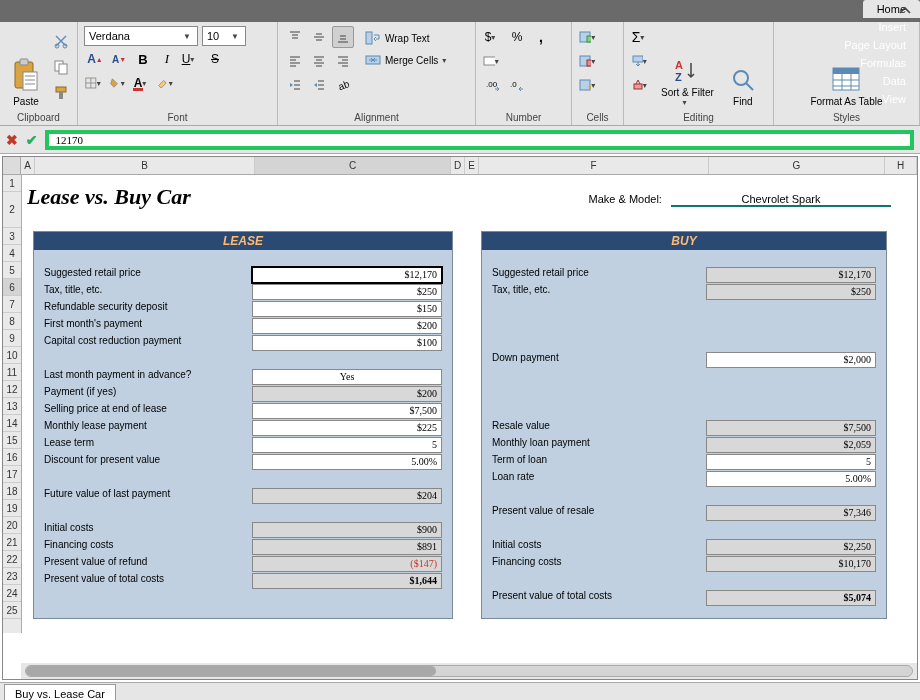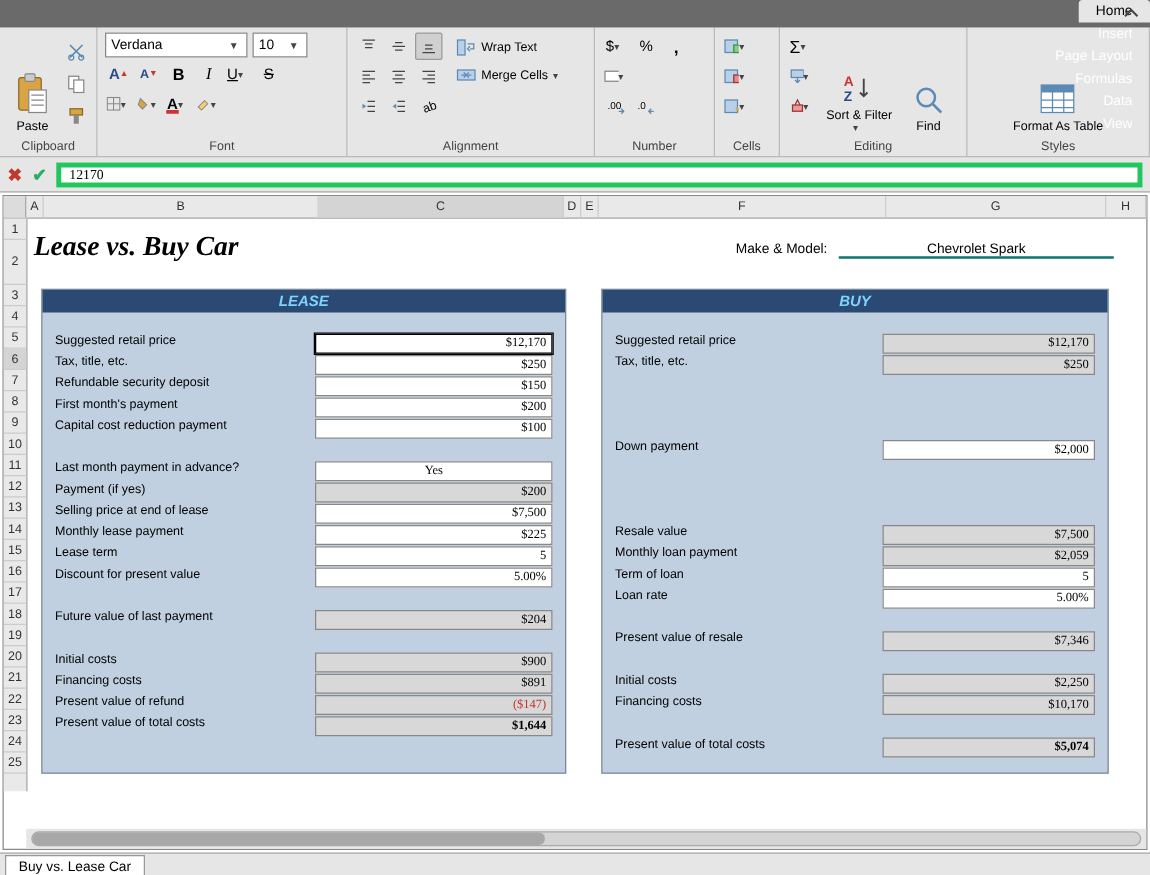--- a/index.html
+++ b/index.html
@@ -42,21 +42,21 @@
   .rh { height: 17px; border-bottom: 1px solid #ccc; text-align: center; font-size: 10px; color: #333; line-height: 17px; width: 18px; }
   .rh.sel { background: #d4d4d4; }
   .sheet { position: absolute; left: 18px; top: 18px; right: 0; bottom: 16px; overflow: hidden; }
   
   .title { font-family: Verdana; font-size: 22px; font-weight: bold; font-style: italic; position: absolute; left: 6px; top: 9px; }
   .makemodel { position: absolute; right: 26px; top: 18px; font-size: 11px; }
   .mm-label { display: inline-block; }
   .mm-val { display: inline-block; border-bottom: 2px solid #0f766e; width: 220px; text-align: center; margin-left: 6px; }
   
   .panel { position: absolute; background: #c0d0e0; border: 1px solid #7a8a9a; }
-  .panel-header { background: #2b4a73; color: #7dd3fc; text-align: center; font-weight: bold; font-style: italic; font-size: 12px; padding: 2px 0; }
+  .panel-header { background: #2b4a73; color: #fdba74; text-align: center; font-weight: bold; font-style: italic; font-size: 12px; padding: 2px 0; }
   .panel-row { display: flex; align-items: flex-start; height: 17px; padding: 0 10px; gap: 42px; }
   .panel-row .lbl { flex: 1; font-size: 10px; }
   .valbox { width: 190px; height: 16px; border: 1px solid #888; background: #fff; text-align: right; padding: 0 4px; font-size: 10px; line-height: 14px; font-family: Verdana; }
   .valbox.grey { background: #d8d8d8; }
   .valbox.red { color: #c0392b; }
   .valbox.bold { font-weight: bold; }
   .valbox.centered { text-align: center; }
   .valbox.selected { border: 1px solid #000; box-shadow: 0 0 0 1px #000; }
   .spacer { height: 17px; }
   

